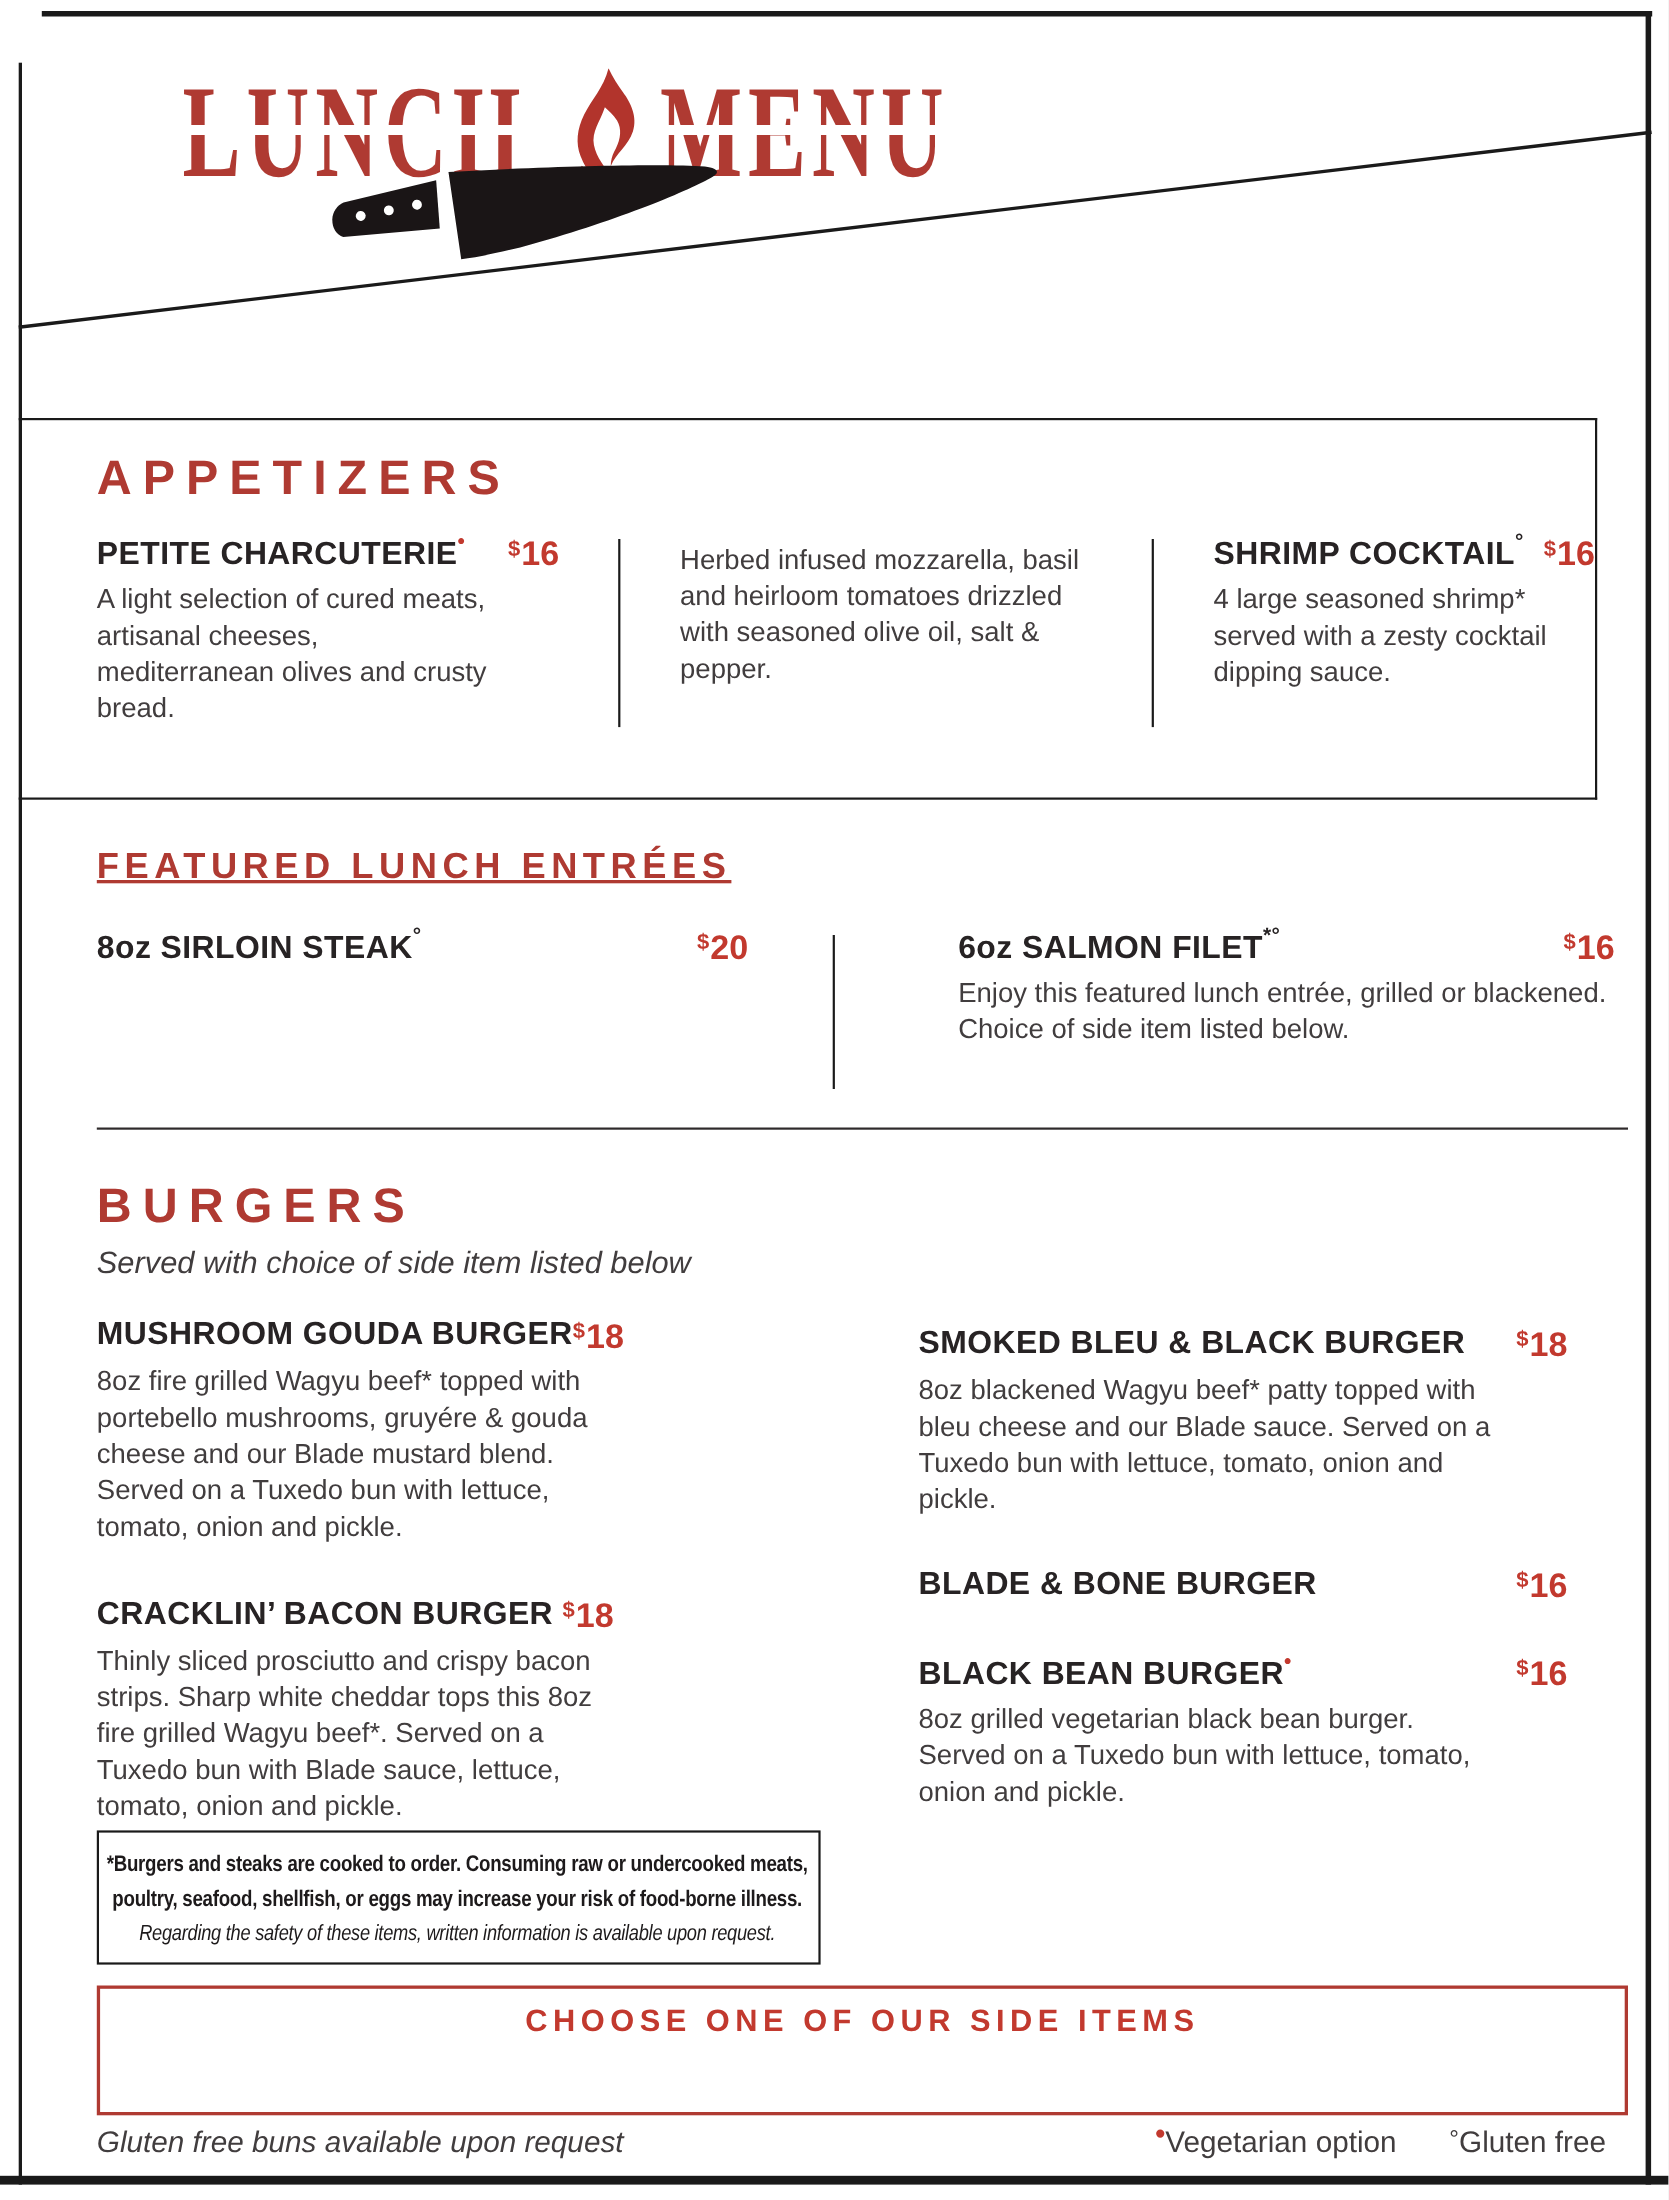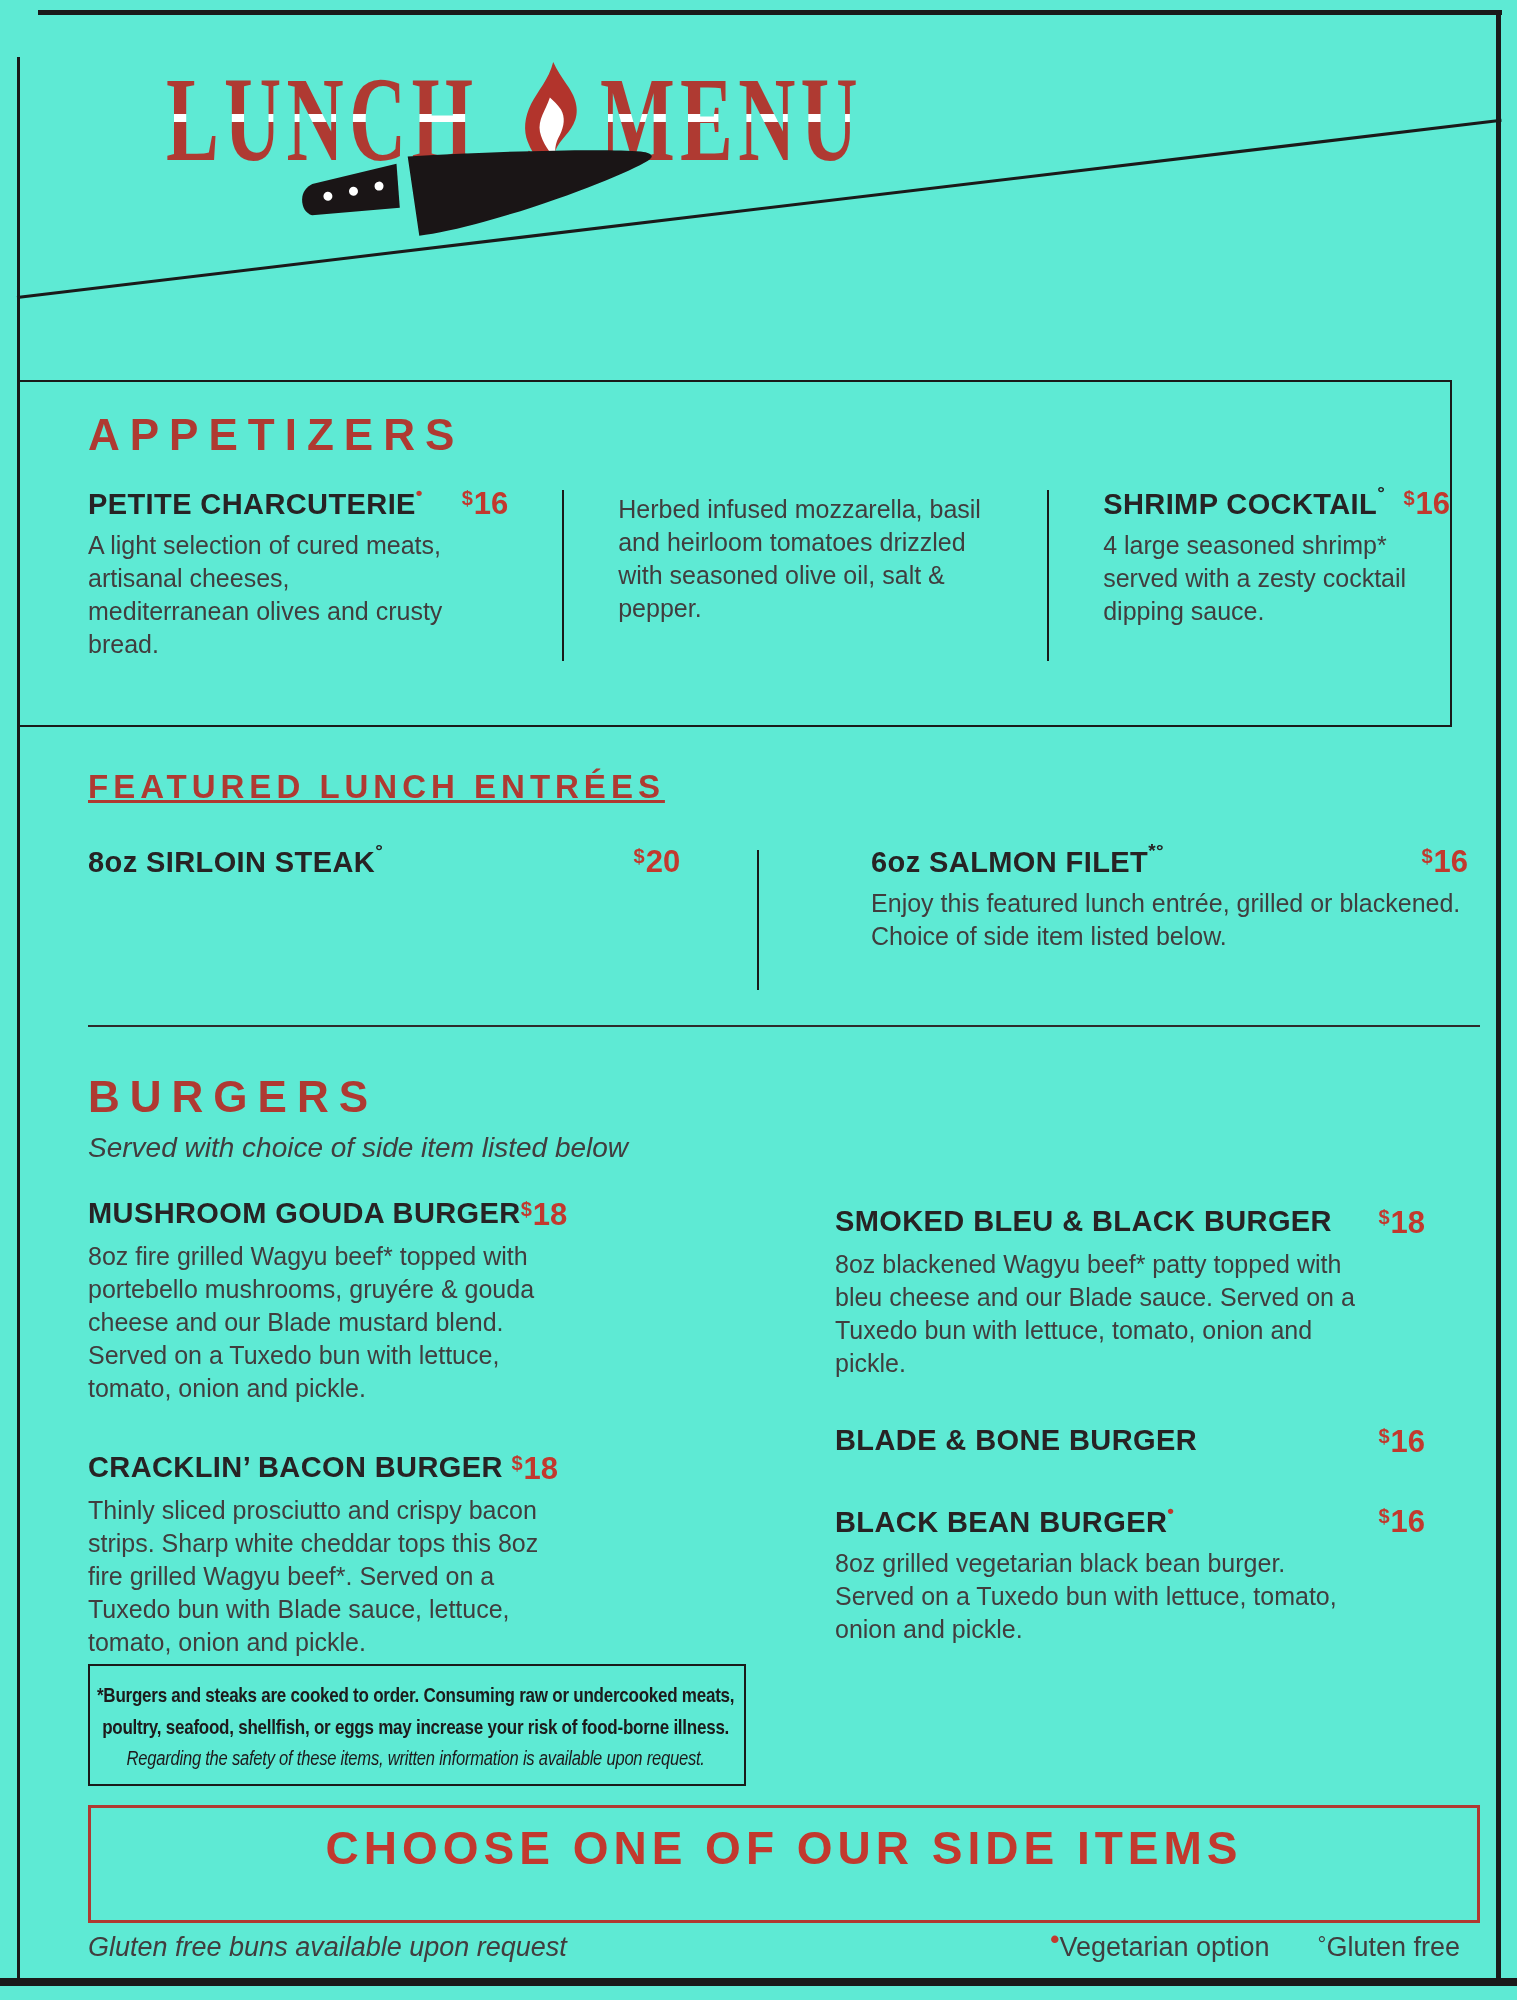--- a/index.html
+++ b/index.html
@@ -4,21 +4,21 @@
 <style>
   :root{
     --red:#AF3A32;
     --price:#C2392E;
     --ink:#272324;
     --body:#413D3E;
     --line:#1A1A1A;
   }
   html,body{margin:0;padding:0;background:#e8e8e8;}
   .page{
-    position:relative;width:1517px;height:2000px;background:#5eead4;
+    position:relative;width:1517px;height:2000px;background:#ffffff;
     font-family:"Liberation Sans", sans-serif;overflow:hidden;margin:0 auto;
   }
   
   .b-top{position:absolute;left:38px;top:10px;width:1464px;height:5px;background:var(--line);}
   .b-right{position:absolute;left:1496px;top:10px;width:5px;height:1976px;background:var(--line);}
   .b-left{position:absolute;left:17px;top:57px;width:3px;height:1929px;background:var(--line);}
   .b-bottom{position:absolute;left:0;top:1978px;width:1517px;height:8px;background:var(--line);}
   .diag{position:absolute;left:17px;top:296px;width:1495px;height:3px;background:var(--line);
         transform:rotate(-6.81deg);transform-origin:0 50%;}
   
@@ -73,21 +73,21 @@
   .bcol-right .desc{max-width:520px;}
   
   .disc-box{position:absolute;left:88px;top:1664px;width:658px;height:122px;box-sizing:border-box;
             border:2px solid var(--line);padding:13px 4px 0;overflow:hidden;}
   .disc-inner{width:775px;transform:scaleX(0.83);transform-origin:0 0;text-align:center;}
   .disc-line{font-size:20.5px;font-weight:bold;color:#1d1a1b;letter-spacing:-0.3px;line-height:1.55;white-space:nowrap;}
   .disc-line.it{font-style:italic;font-weight:normal;font-size:20px;}
   
   .sides-box{position:absolute;left:88px;top:1805px;width:1392px;height:118px;box-sizing:border-box;
              border:3px solid var(--red);text-align:center;}
-  .sides-title{color:var(--price);font-weight:bold;font-size:46px;letter-spacing:5px;margin-top:13px;}
+  .sides-title{color:var(--price);font-weight:bold;font-size:28px;letter-spacing:5px;margin-top:13px;}
   .sides-line{font-size:36px;color:#1d1a1b;margin-top:8px;letter-spacing:-0.5px;}
   .sides-sep{padding:0 24px;color:#1d1a1b;}
   
   .footer{position:absolute;left:88px;top:1932px;width:1372px;display:flex;justify-content:space-between;align-items:baseline;}
   .foot-left{font-size:27px;font-style:italic;color:var(--body);}
   .foot-right{font-size:27px;color:var(--body);}
   .foot-right .gap{display:inline-block;width:48px;}
   .foot-dot{color:var(--price);font-size:26px;position:relative;top:-8px;font-weight:bold;}
   .foot-ring{font-size:22px;position:relative;top:-4px;color:var(--body);}
 </style>

